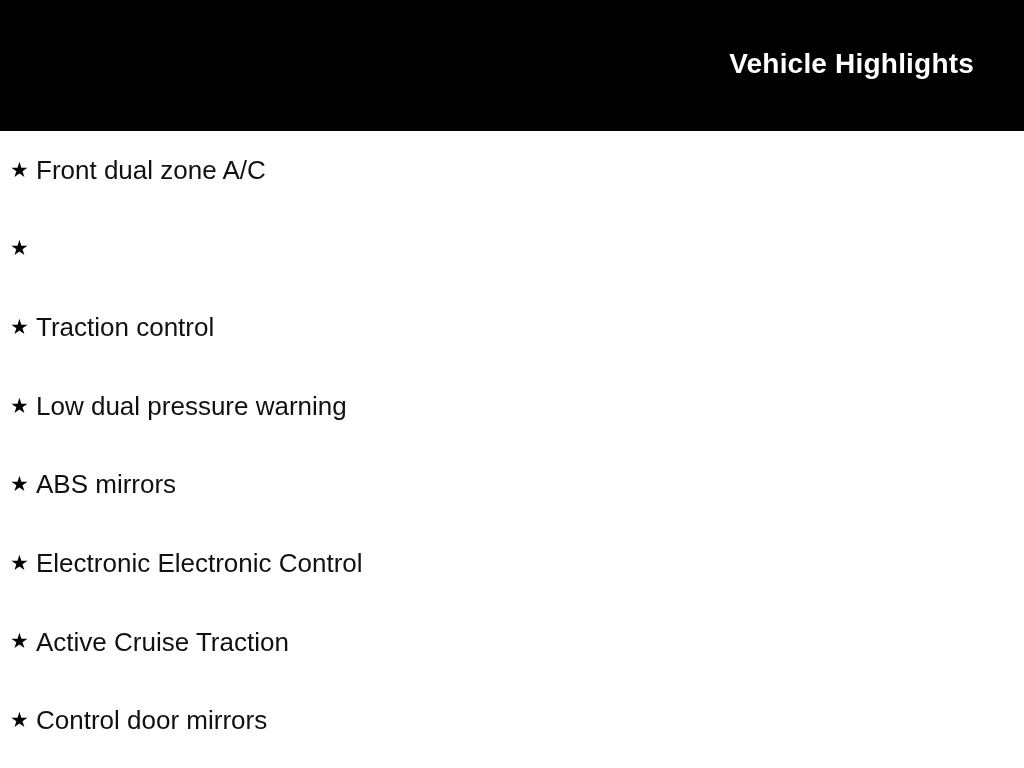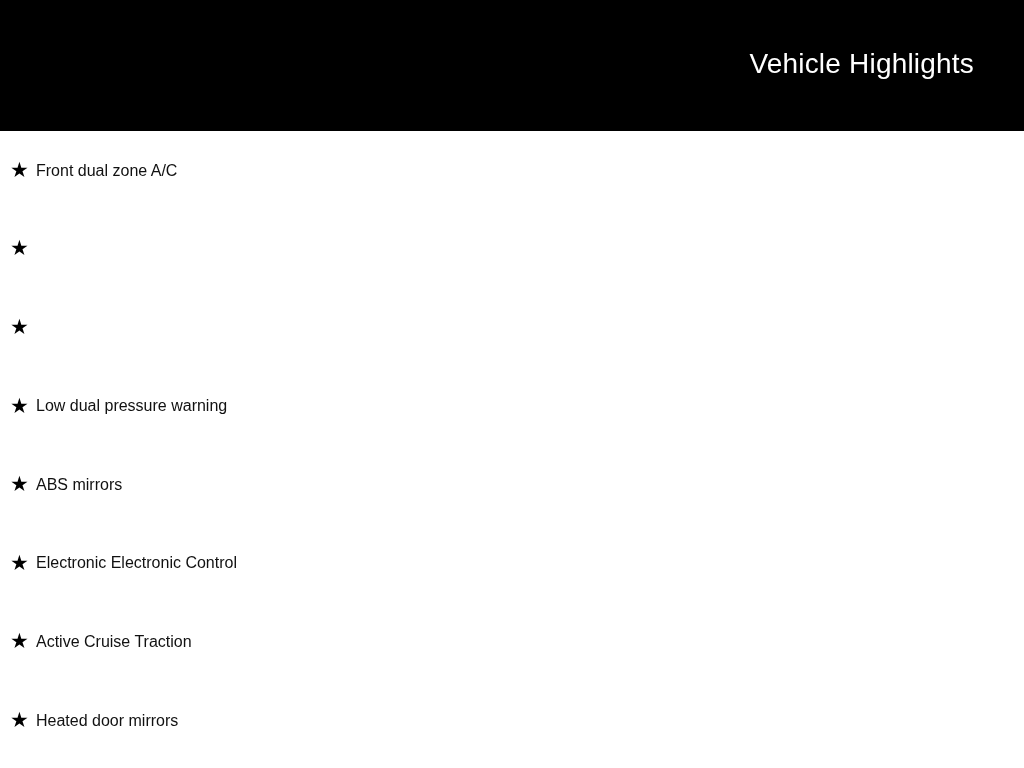--- a/index.html
+++ b/index.html
@@ -28,21 +28,21 @@
     background: #000000;
     box-sizing: border-box;
   }
 
   .header-title {
     position: absolute;
     right: 50px;
     top: 48px;
     color: #ffffff;
     font-size: 28px;
-    font-weight: 400;
+    font-weight: 700;
     letter-spacing: 0.2px;
     white-space: nowrap;
     font-family: "Liberation Sans", sans-serif;
   }
 
   .highlights-list {
     position: absolute;
     top: 131px;
     left: 0;
     width: 1024px;
@@ -64,21 +64,21 @@
     width: 26px;
     min-width: 26px;
     font-size: 21px;
     line-height: 1;
     color: #000000;
     text-align: left;
     font-family: "DejaVu Sans", sans-serif;
   }
 
   .item-label {
-    font-size: 16px;
+    font-size: 26px;
     color: #111111;
     line-height: 1.1;
     white-space: nowrap;
     font-family: "Liberation Sans", sans-serif;
   }
 </style>
 </head>
 <body>
 
 <div class="page">
@@ -93,20 +93,21 @@
       <span class="bullet-star">★</span>
       <span class="item-label">Front dual zone A/C</span>
     </li>
 
     <li class="highlight-item">
       <span class="bullet-star">★</span>
     </li>
 
     <li class="highlight-item">
       <span class="bullet-star">★</span>
+      <span class="item-label">Traction control</span>
     </li>
 
     <li class="highlight-item">
       <span class="bullet-star">★</span>
       <span class="item-label">Low dual pressure warning</span>
     </li>
 
     <li class="highlight-item">
       <span class="bullet-star">★</span>
       <span class="item-label">ABS mirrors</span>
@@ -117,18 +118,18 @@
       <span class="item-label">Electronic Electronic Control</span>
     </li>
 
     <li class="highlight-item">
       <span class="bullet-star">★</span>
       <span class="item-label">Active Cruise Traction</span>
     </li>
 
     <li class="highlight-item">
       <span class="bullet-star">★</span>
-      <span class="item-label">Heated door mirrors</span>
+      <span class="item-label">Control door mirrors</span>
     </li>
 
   </ul>
 
 </div>
 
 </body></html>

